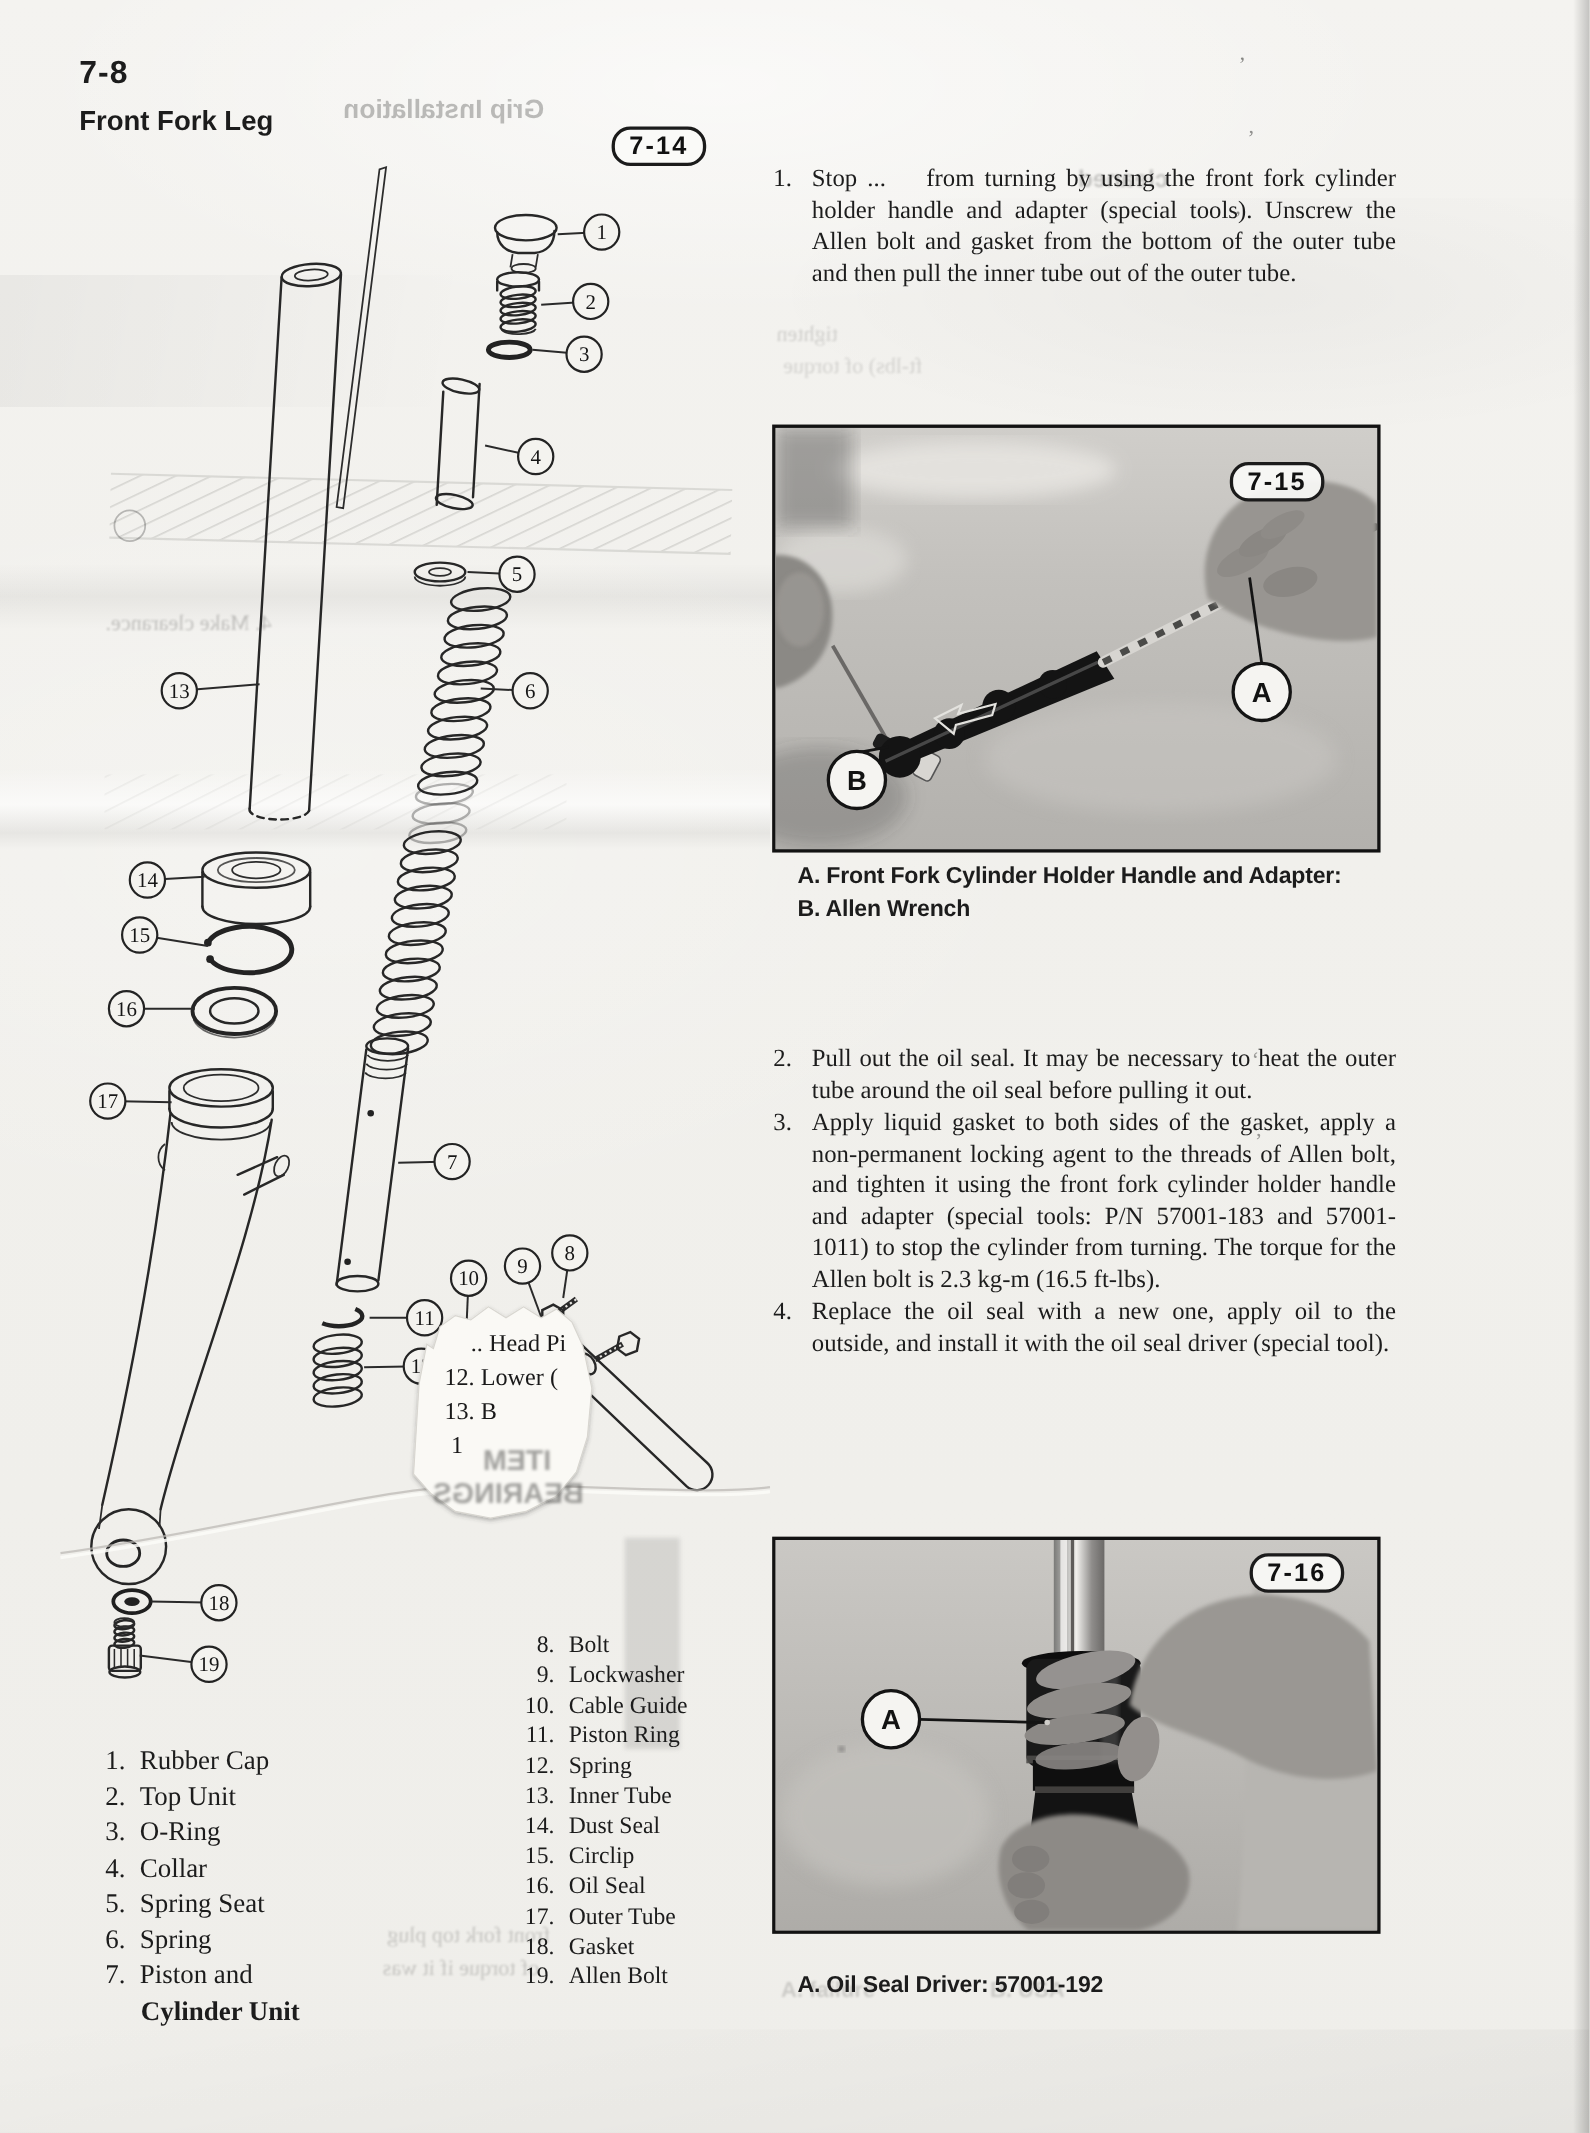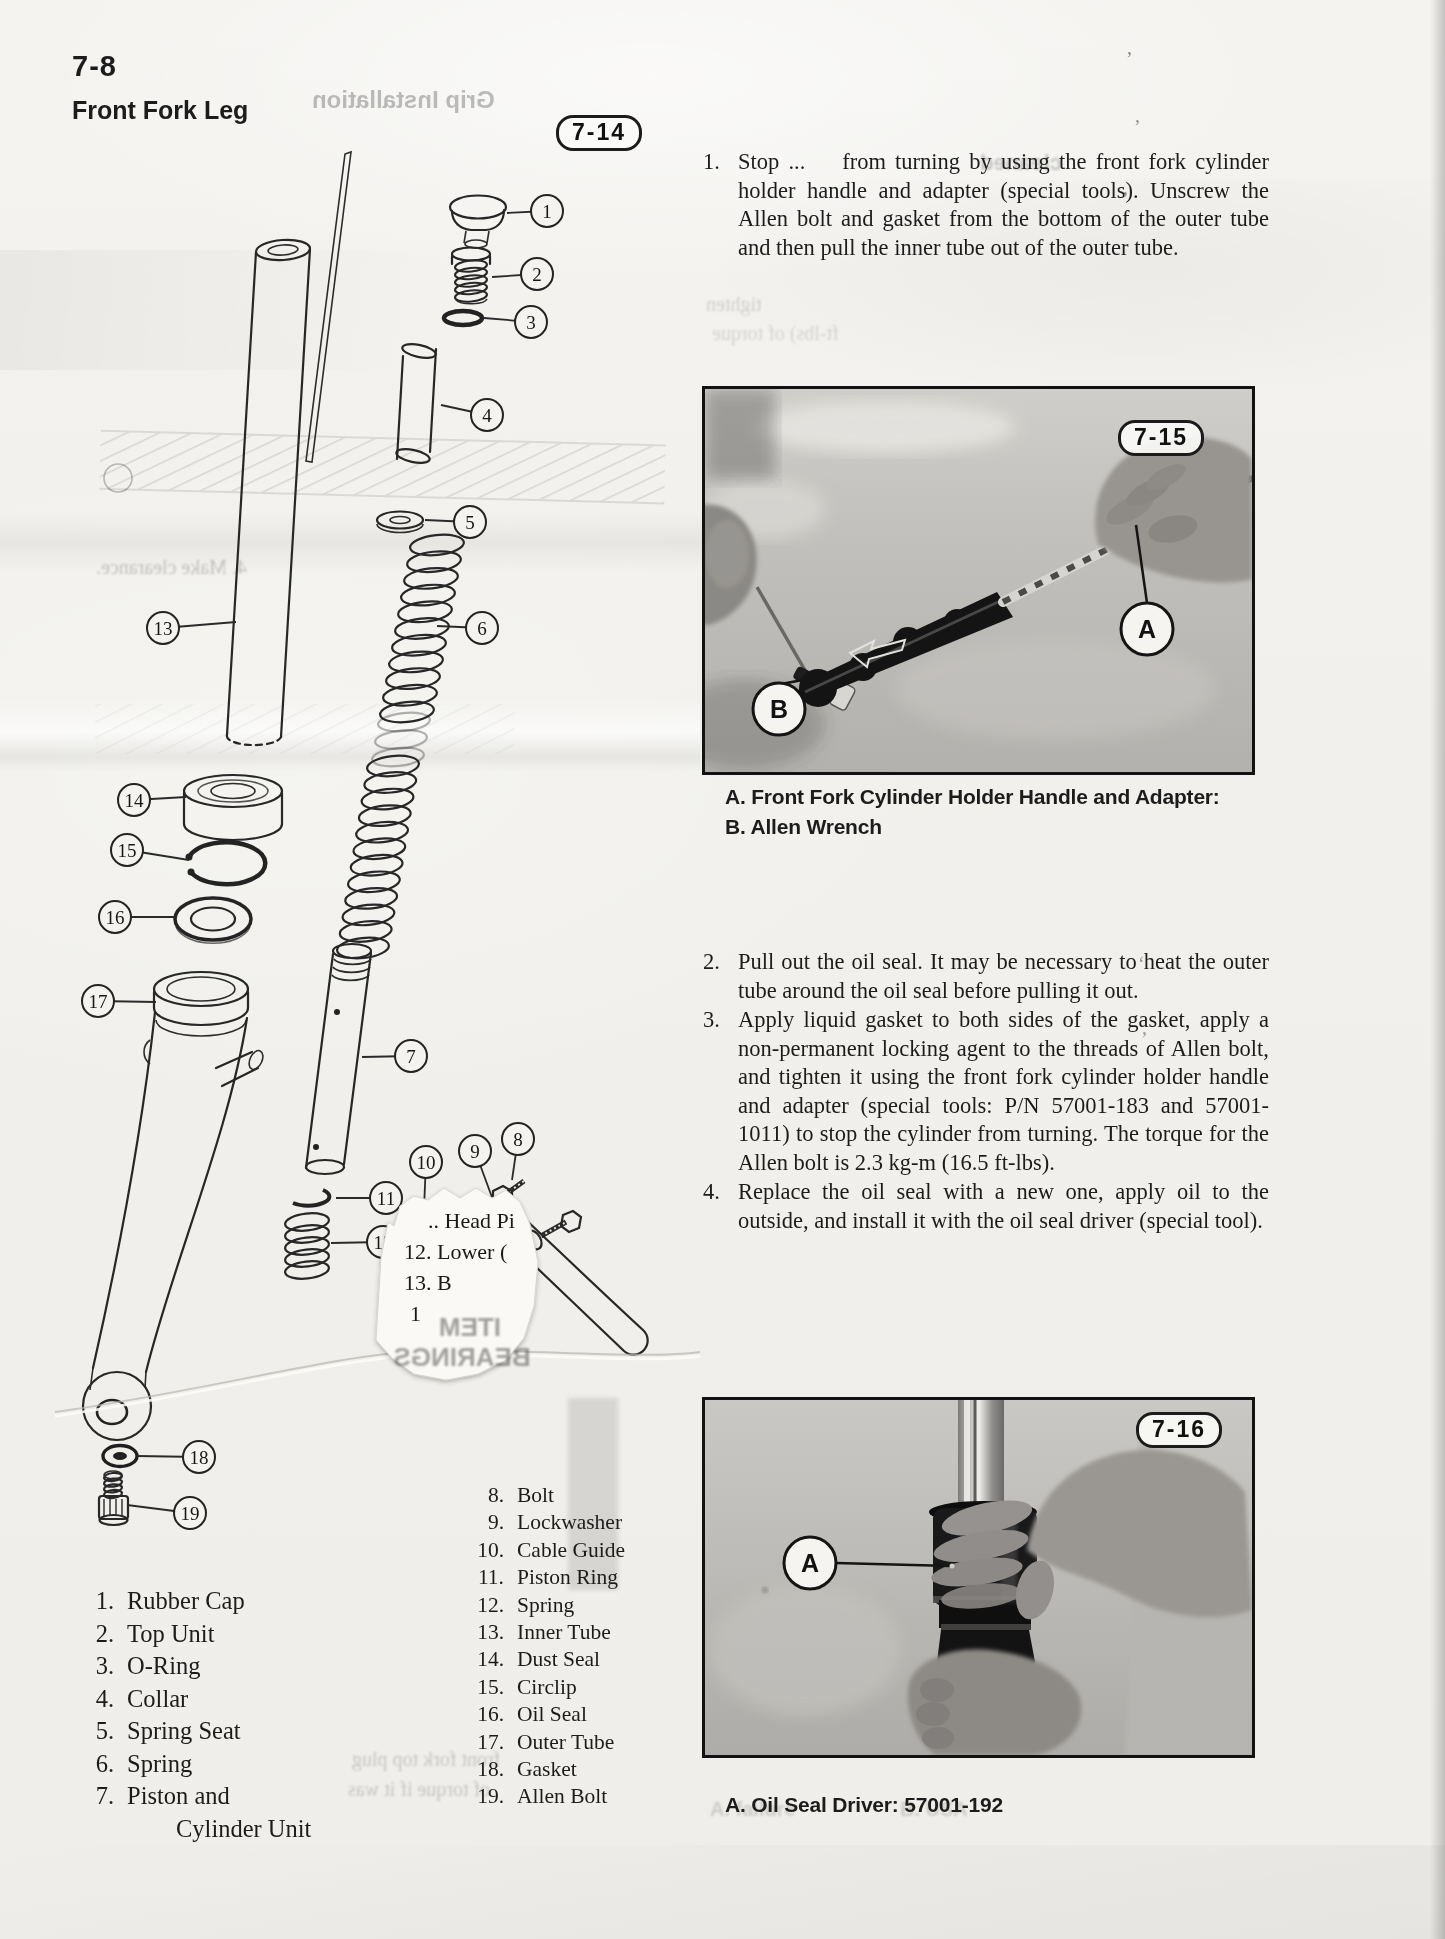--- a/index.html
+++ b/index.html
@@ -42,21 +42,21 @@
   .photo-letter{font:bold 25px "Liberation Sans",sans-serif;fill:#121212;text-anchor:middle;}
   .pcircle{fill:#f5f4f1;stroke:#141414;stroke-width:3;}
   .pleader{stroke:#141414;stroke-width:2.5;}
   
   .plist{position:absolute;z-index:3;}
   #parts-left{left:84px;top:1585px;font-size:24.5px;line-height:32.5px;}
   #parts-right{left:452px;top:1482px;font-size:21.5px;line-height:27.4px;}
   .prow{display:flex;}
   #parts-left .pnum{width:30px;text-align:right;margin-right:13px;}
   #parts-right .pnum{width:52px;text-align:right;margin-right:13px;}
-  .prow2{margin-left:92px;}
+  .prow2{margin-left:44px;font-weight:bold;}
   #artifacts{position:absolute;inset:0;z-index:4;pointer-events:none;}
   .ghost{position:absolute;white-space:nowrap;color:#2e2e2c;display:inline-block;}
 </style>
 </head>
 <body>
 
 <div id="page">
 
   <div class="shade" style="left:0;top:250px;width:700px;height:120px;background:linear-gradient(100deg,rgba(0,0,0,.045),rgba(0,0,0,0) 60%);"></div>
   <div class="shade" style="left:0;top:512px;width:720px;height:60px;background:linear-gradient(180deg,rgba(0,0,0,0),rgba(0,0,0,.05),rgba(0,0,0,0));"></div>

